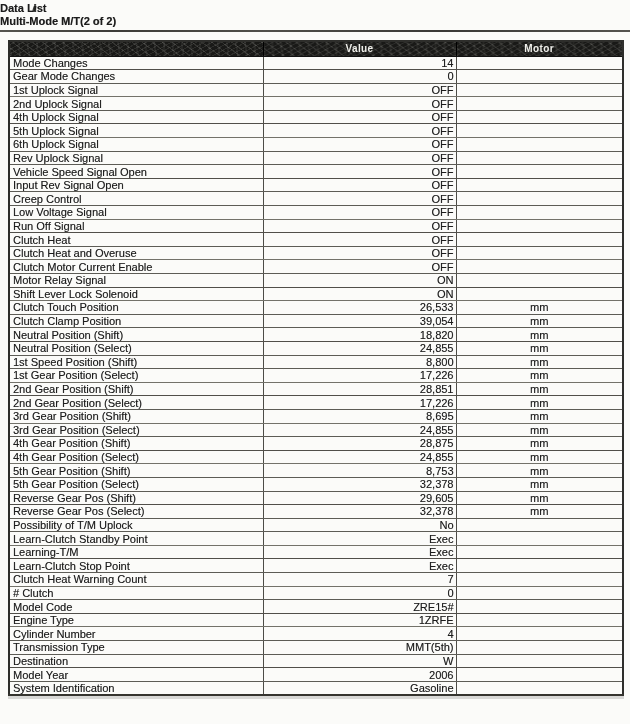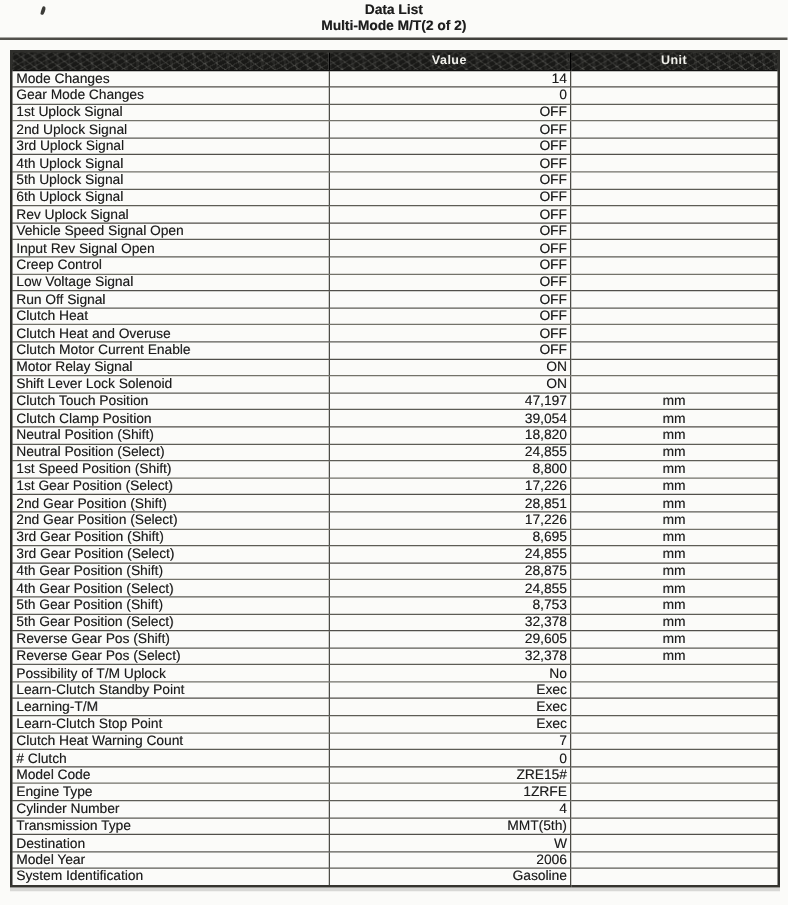--- a/index.html
+++ b/index.html
@@ -6,21 +6,20 @@
   body {
     width:630px; height:724px;
     position:relative;
     background:#fbfbf9;
     font-family:"Liberation Sans", sans-serif;
     color:#1c1c1c;
     overflow:hidden;
   }
   .title-block {
     position:absolute; top:2px; left:0; width:630px;
-    text-align:center;
   }
   .doc-title {
     font-size:11px; font-weight:bold; line-height:13px;
     text-shadow:0.3px 0 0 rgba(25,25,25,0.5);
   }
   .doc-subtitle {
     font-size:11px; font-weight:bold; line-height:13px;
     text-shadow:0.3px 0 0 rgba(25,25,25,0.5);
   }
   .top-rule {
@@ -85,21 +84,21 @@
 <table class="data-table">
   <colgroup>
     <col style="width:254px">
     <col style="width:193px">
     <col style="width:167px">
   </colgroup>
   <thead>
     <tr>
       <th class="col-name"></th>
       <th class="col-value">Value</th>
-      <th class="col-unit">Unit</th>
+      <th class="col-unit">Motor</th>
     </tr>
   </thead>
   <tbody>
       <tr>
         <td class="col-name">Mode Changes</td>
         <td class="col-value">14</td>
         <td class="col-unit"></td>
       </tr>
       <tr>
         <td class="col-name">Gear Mode Changes</td>
@@ -110,25 +109,20 @@
         <td class="col-name">1st Uplock Signal</td>
         <td class="col-value">OFF</td>
         <td class="col-unit"></td>
       </tr>
       <tr>
         <td class="col-name">2nd Uplock Signal</td>
         <td class="col-value">OFF</td>
         <td class="col-unit"></td>
       </tr>
       <tr>
-        <td class="col-name">3rd Uplock Signal</td>
-        <td class="col-value">OFF</td>
-        <td class="col-unit"></td>
-      </tr>
-      <tr>
         <td class="col-name">4th Uplock Signal</td>
         <td class="col-value">OFF</td>
         <td class="col-unit"></td>
       </tr>
       <tr>
         <td class="col-name">5th Uplock Signal</td>
         <td class="col-value">OFF</td>
         <td class="col-unit"></td>
       </tr>
       <tr>
@@ -186,21 +180,21 @@
         <td class="col-value">ON</td>
         <td class="col-unit"></td>
       </tr>
       <tr>
         <td class="col-name">Shift Lever Lock Solenoid</td>
         <td class="col-value">ON</td>
         <td class="col-unit"></td>
       </tr>
       <tr>
         <td class="col-name">Clutch Touch Position</td>
-        <td class="col-value">47,197</td>
+        <td class="col-value">26,533</td>
         <td class="col-unit">mm</td>
       </tr>
       <tr>
         <td class="col-name">Clutch Clamp Position</td>
         <td class="col-value">39,054</td>
         <td class="col-unit">mm</td>
       </tr>
       <tr>
         <td class="col-name">Neutral Position (Shift)</td>
         <td class="col-value">18,820</td>

